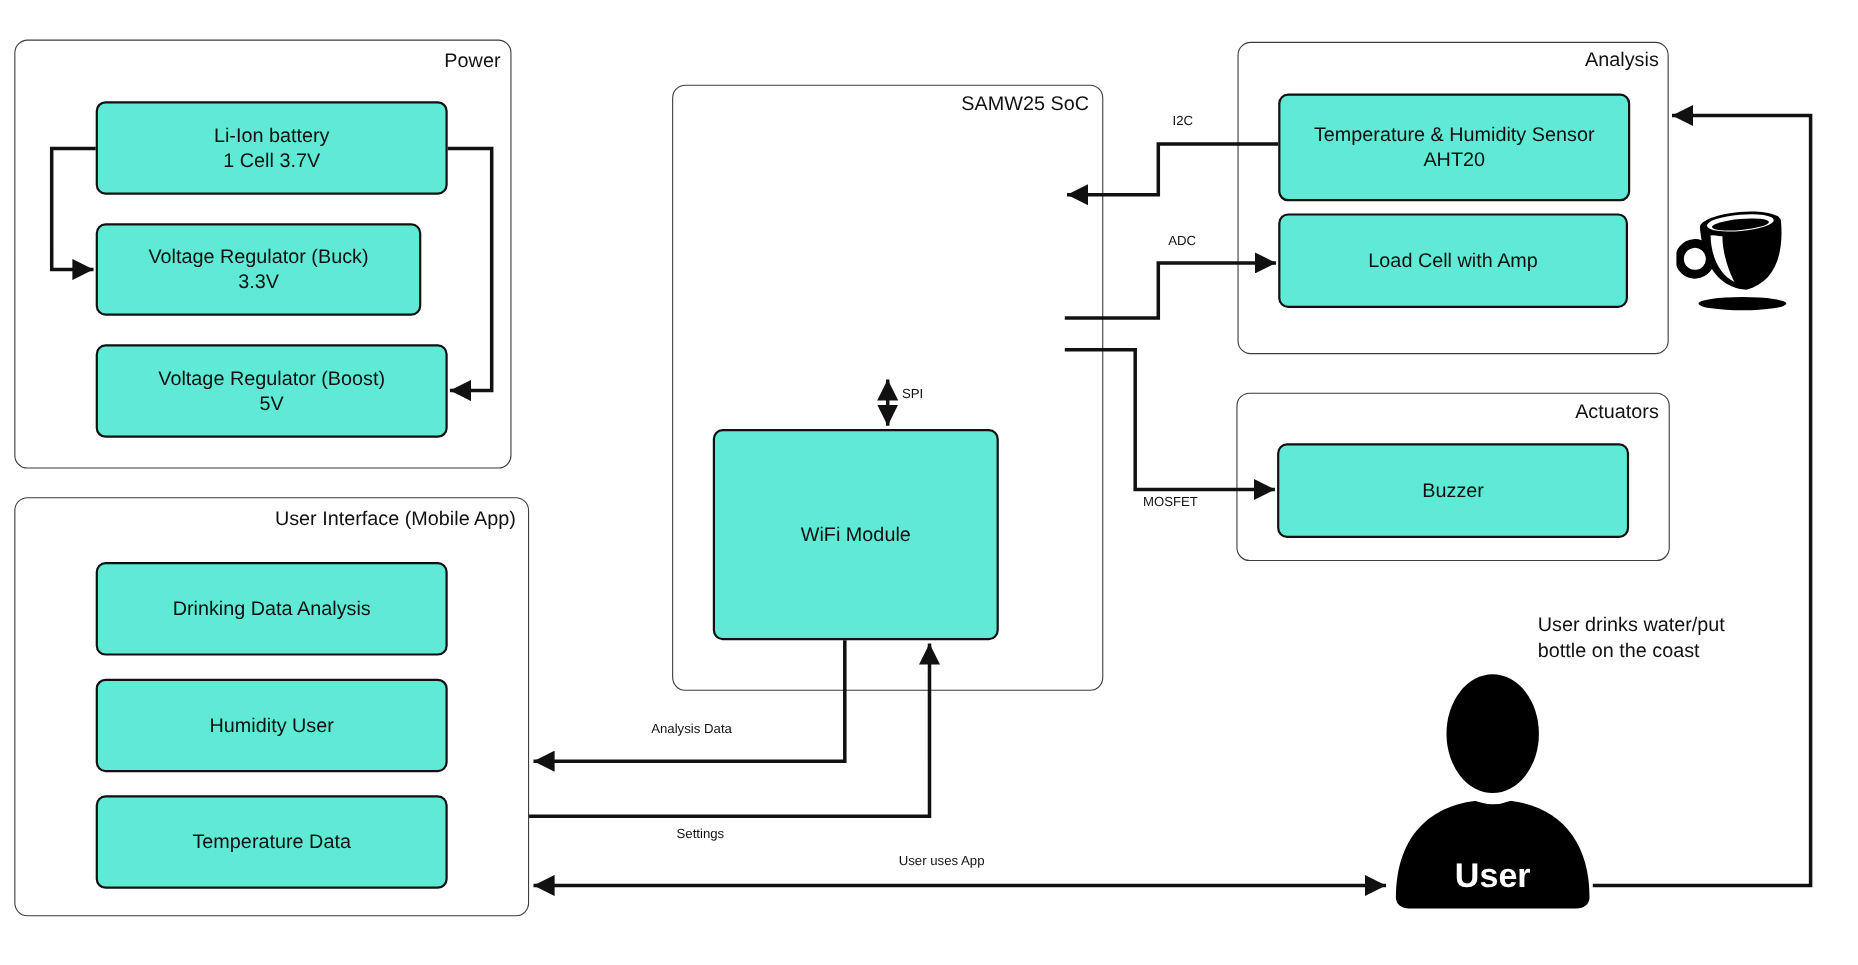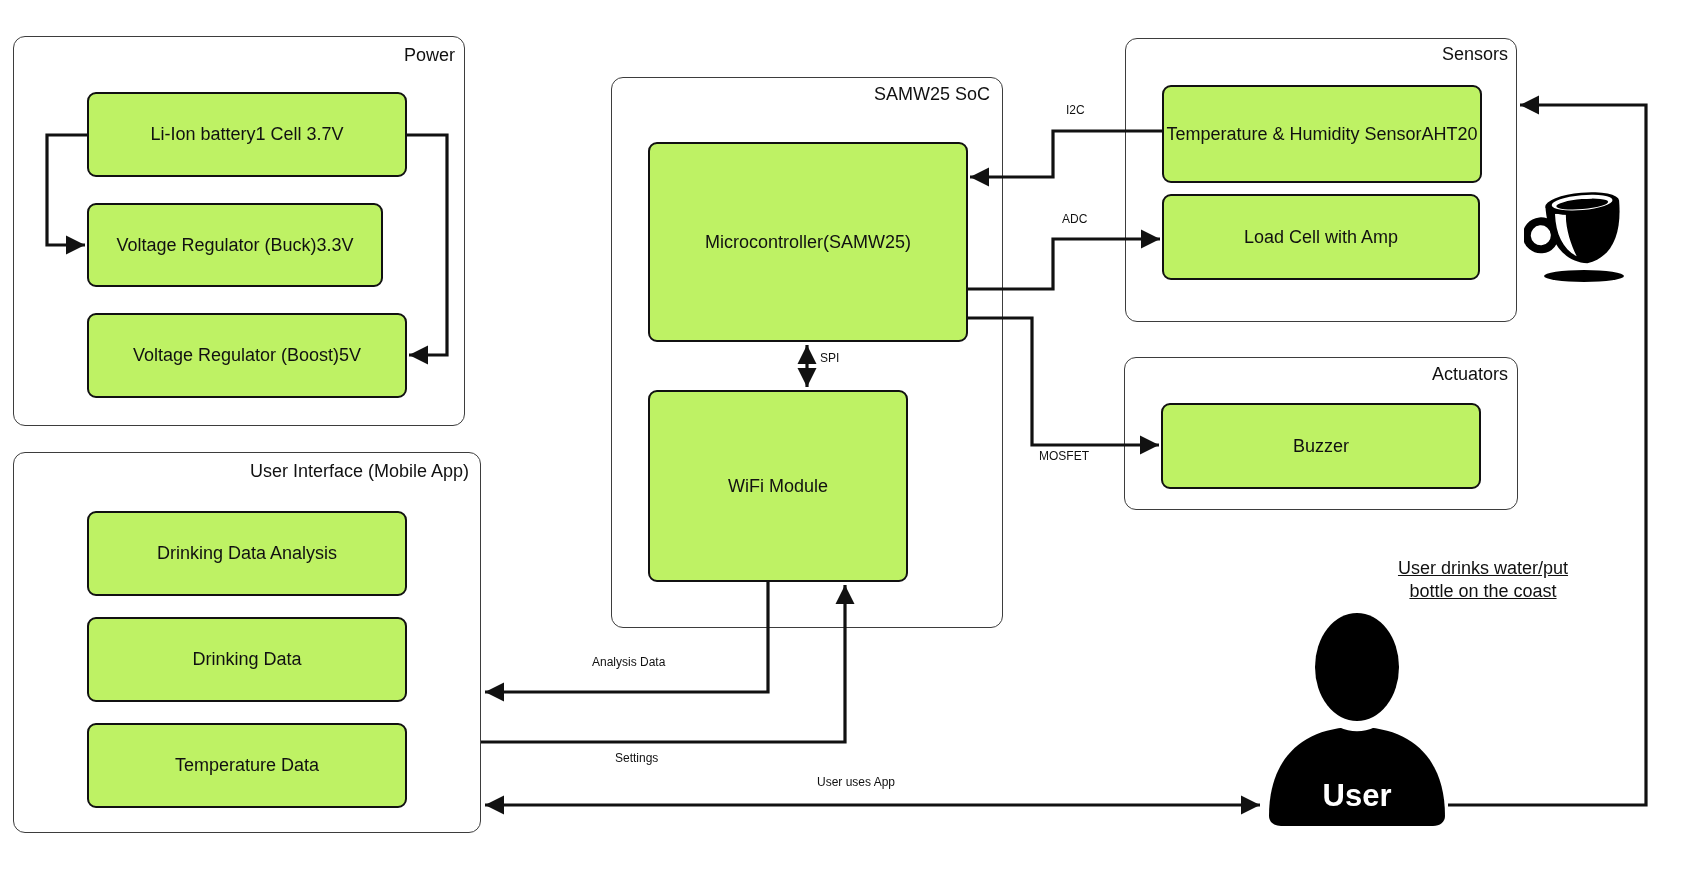--- a/index.html
+++ b/index.html
@@ -22,90 +22,86 @@
   .group-label{
     position:absolute;
     font-size:18px;
     font-weight:500;
     white-space:nowrap;
   }
   .block{
     position:absolute;
     border:2.6px solid #111111;
     border-radius:9px;
-    background:#bef264;
+    background:#5eead4;
     box-sizing:border-box;
     display:flex;
-    flex-direction:row;
+    flex-direction:column;
     align-items:center;
     justify-content:center;
     text-align:center;
     font-size:18px;
     line-height:23px;
   }
   .edge-label{
     position:absolute;
     font-size:12px;
     white-space:nowrap;
   }
   .note{
     position:absolute;
     font-size:18px;
     line-height:23px;
-    text-align:center;
+    text-align:left;
     transform:translateX(-50%);
     white-space:nowrap;
-    text-decoration:underline;
   }
   #wires{position:absolute;left:0;top:0;pointer-events:none;}
   .icon-wrap{position:absolute;}
 </style>
 </head>
 <body>
 
 <div id="canvas">
 
   <div class="group-box" style="left:13px;top:36px;width:452px;height:390px"></div>
   <div class="group-box" style="left:13px;top:452px;width:468px;height:381px"></div>
   <div class="group-box" style="left:611px;top:77px;width:392px;height:551px"></div>
   <div class="group-box" style="left:1125px;top:38px;width:392px;height:284px"></div>
   <div class="group-box" style="left:1124px;top:357px;width:394px;height:153px"></div>
 
   <div class="group-label" style="right:1234px;top:45px">Power</div>
   <div class="group-label" style="right:1220px;top:461px">User Interface (Mobile App)</div>
   <div class="group-label" style="right:699px;top:84px">SAMW25 SoC</div>
-  <div class="group-label" style="right:181px;top:44px">Sensors</div>
+  <div class="group-label" style="right:181px;top:44px">Analysis</div>
   <div class="group-label" style="right:181px;top:364px">Actuators</div>
 
   <div class="block" style="left:87px;top:92px;width:320px;height:85px">
     <span>Li-Ion battery</span>
     <span>1 Cell 3.7V</span>
   </div>
   <div class="block" style="left:87px;top:203px;width:296px;height:84px">
     <span>Voltage Regulator (Buck)</span>
     <span>3.3V</span>
   </div>
   <div class="block" style="left:87px;top:313px;width:320px;height:85px">
     <span>Voltage Regulator (Boost)</span>
     <span>5V</span>
   </div>
 
   <div class="block" style="left:87px;top:511px;width:320px;height:85px">
     <span>Drinking Data Analysis</span>
   </div>
   <div class="block" style="left:87px;top:617px;width:320px;height:85px">
-    <span>Drinking Data</span>
+    <span>Humidity User</span>
   </div>
   <div class="block" style="left:87px;top:723px;width:320px;height:85px">
     <span>Temperature Data</span>
   </div>
 
-  <div class="block" style="left:648px;top:142px;width:320px;height:200px">
-    <span>Microcontroller(SAMW25)</span>
-  </div>
   <div class="block" style="left:648px;top:390px;width:260px;height:192px">
     <span>WiFi Module</span>
   </div>
 
   <div class="block" style="left:1162px;top:85px;width:320px;height:98px">
     <span>Temperature &amp; Humidity Sensor</span>
     <span>AHT20</span>
   </div>
   <div class="block" style="left:1161px;top:403px;width:320px;height:86px">
     <span>Buzzer</span>

